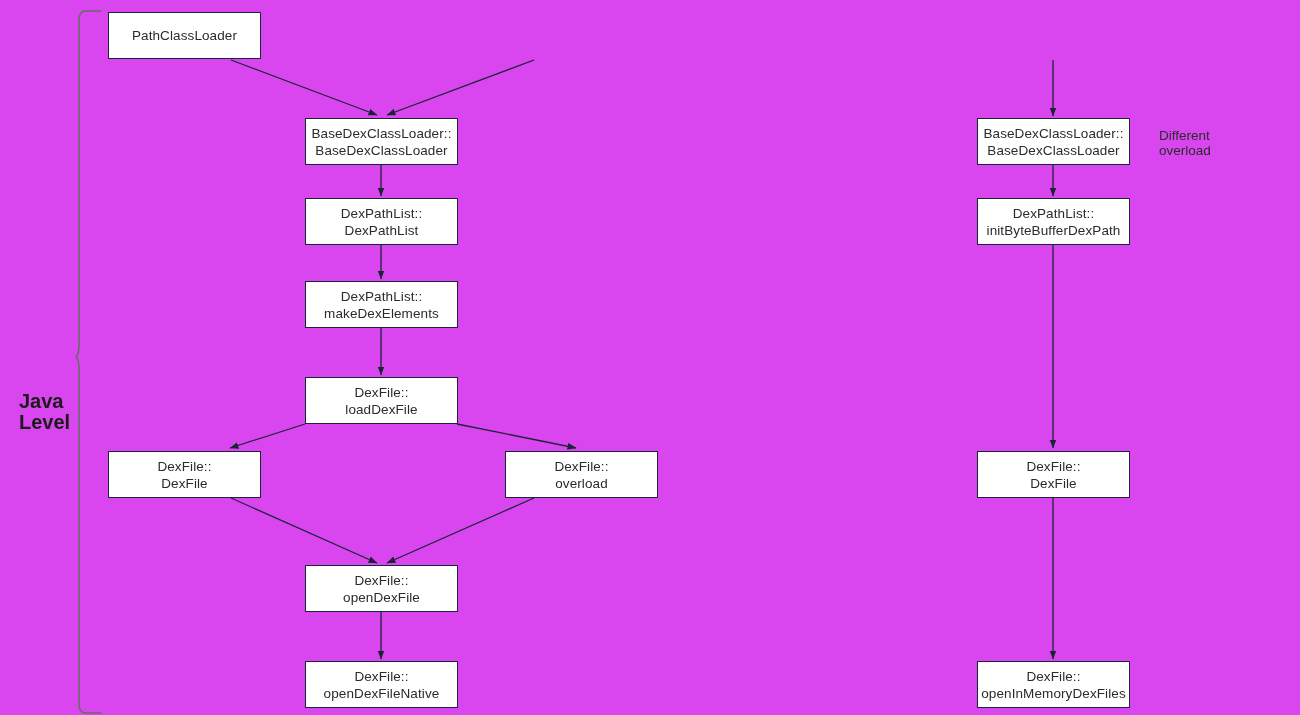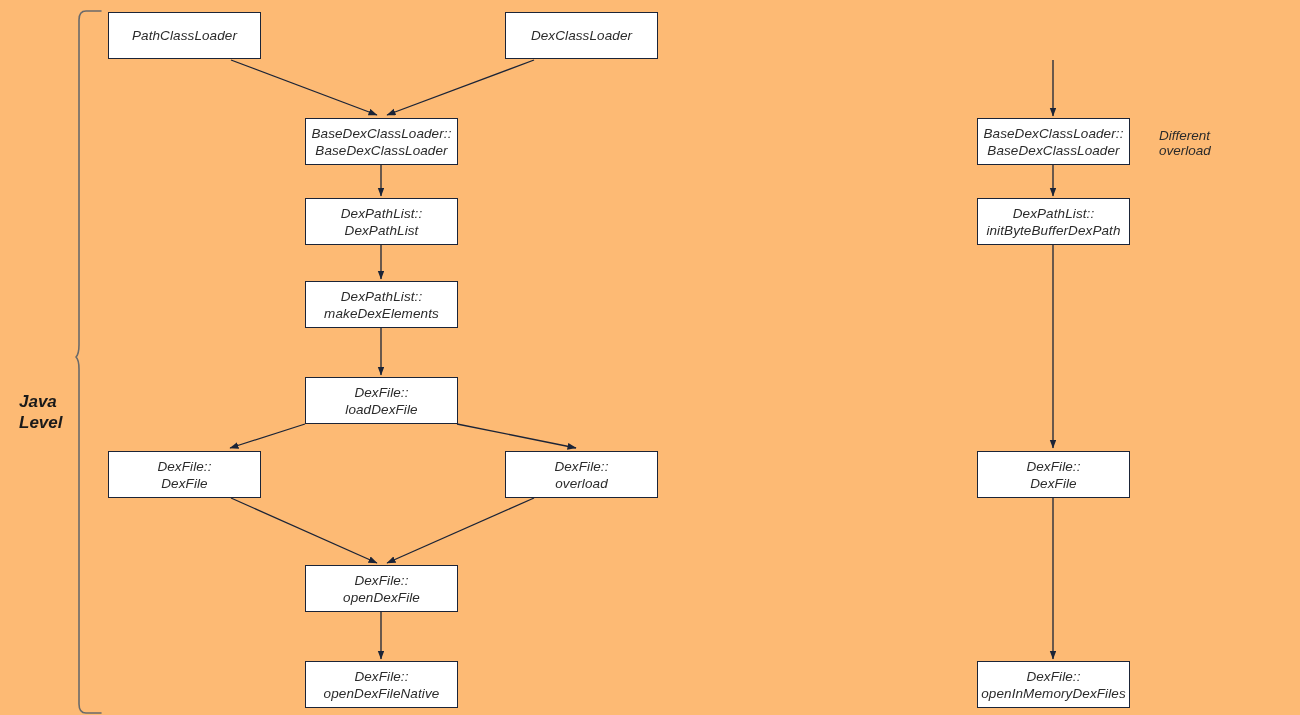--- a/index.html
+++ b/index.html
@@ -4,24 +4,23 @@
 <style>
   html, body {
     margin: 0;
     padding: 0;
     background: #ffffff;
   }
   #canvas {
     position: relative;
     width: 1300px;
     height: 715px;
-    background: #fdba74;
+    background: #d946ef;
     overflow: hidden;
     font-family: "Liberation Sans", sans-serif;
-    font-style: italic;
   }
   #edges {
     position: absolute;
     left: 0;
     top: 0;
     width: 1300px;
     height: 715px;
     pointer-events: none;
   }
   .node {
@@ -44,21 +43,21 @@
   .free-label {
     position: absolute;
     color: #2b2b2b;
     font-size: 13.5px;
     line-height: 15px;
     white-space: pre;
   }
   .free-label.bold {
     font-weight: bold;
     color: #1a1a1a;
-    font-size: 17px;
+    font-size: 20px;
     line-height: 21px;
   }
 </style>
 </head>
 <body>
 
 <div id="canvas">
 
   <svg id="edges" viewBox="0 0 1300 715" width="1300" height="715" xmlns="http://www.w3.org/2000/svg">
     <defs>
@@ -100,23 +99,20 @@
       <line x1="1053" y1="245" x2="1053" y2="448" marker-end="url(#ah)"></line>
 
       <line x1="1053" y1="498" x2="1053" y2="659" marker-end="url(#ah)"></line>
     </g>
   </svg>
 
   <div class="node" style="left:108px; top:12px; width:153px; height:47px;">
     <span>PathClassLoader</span>
   </div>
 
-  <div class="node" style="left:505px; top:12px; width:153px; height:47px;">
-    <span>DexClassLoader</span>
-  </div>
 
   <div class="node" style="left:305px; top:118px; width:153px; height:47px;">
     <span>BaseDexClassLoader::</span>
     <span>BaseDexClassLoader</span>
   </div>
 
   <div class="node" style="left:305px; top:198px; width:153px; height:47px;">
     <span>DexPathList::</span>
     <span>DexPathList</span>
   </div>

